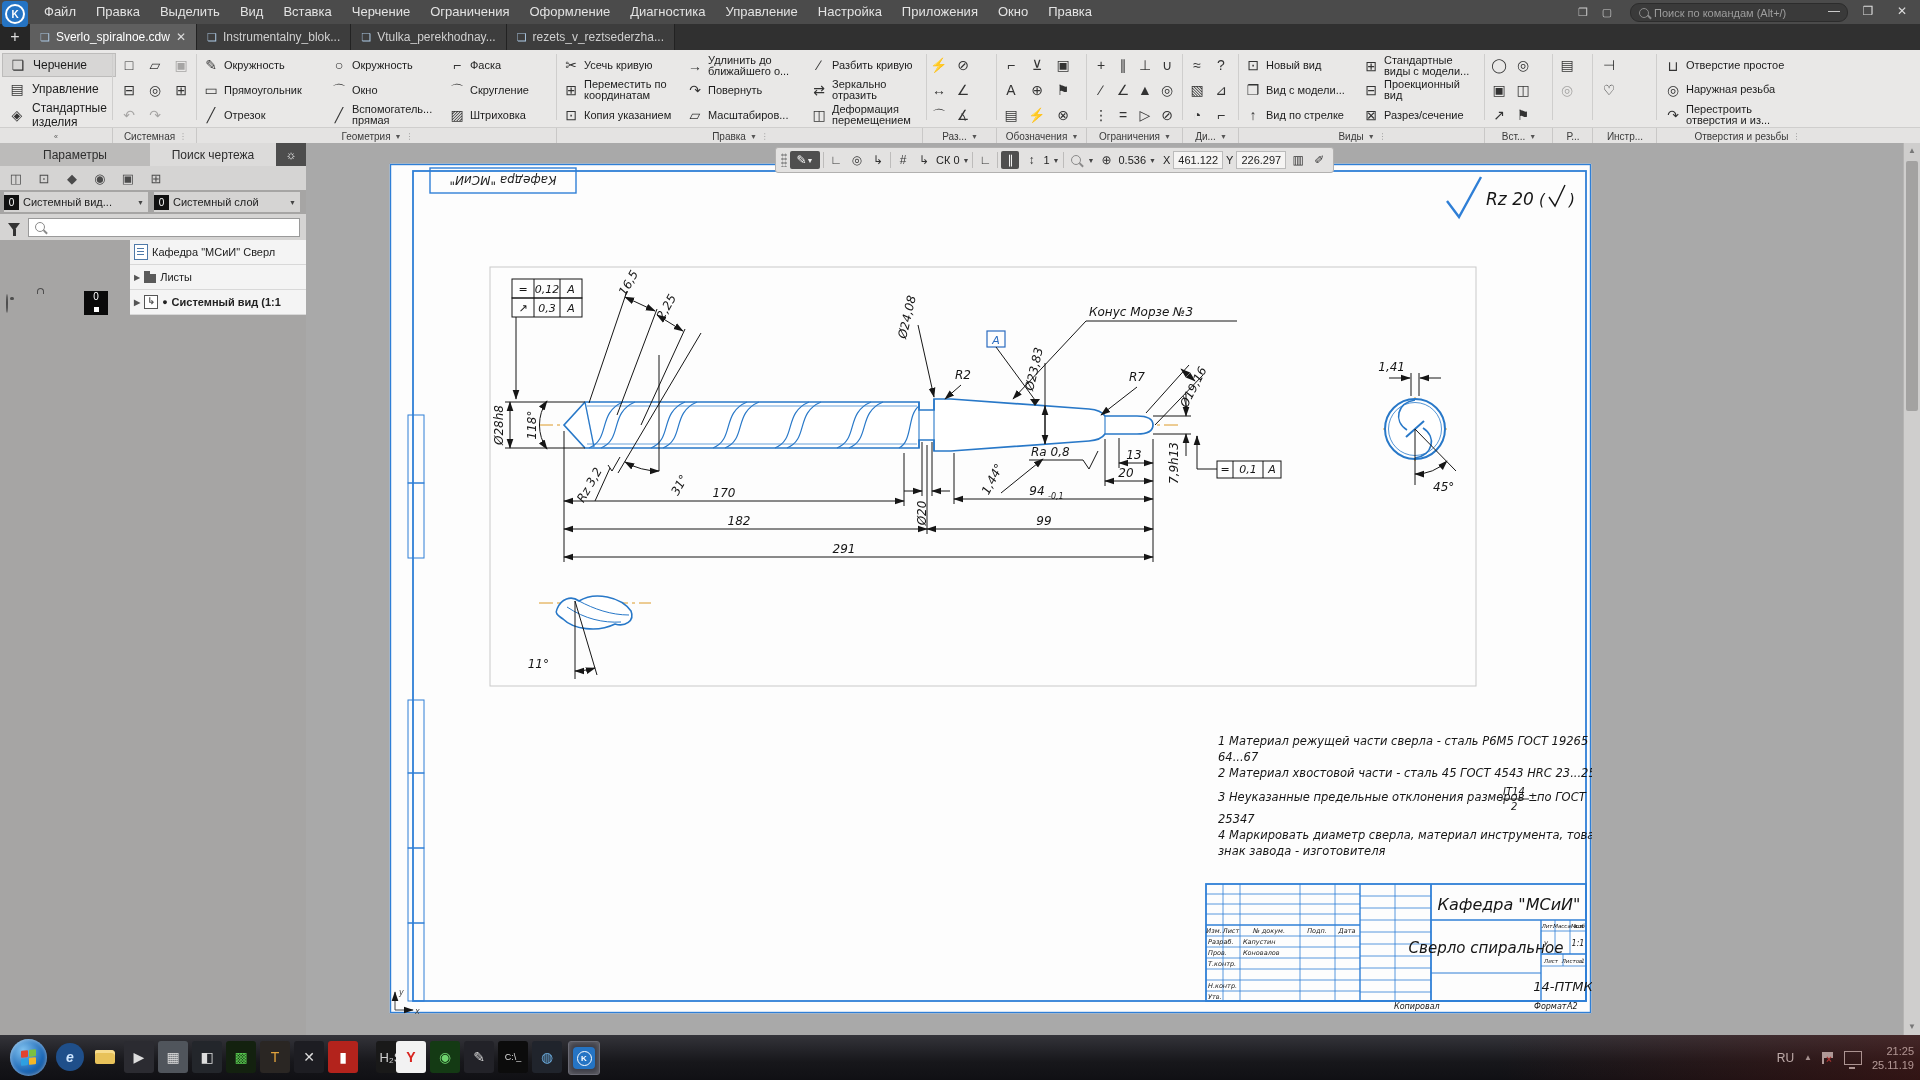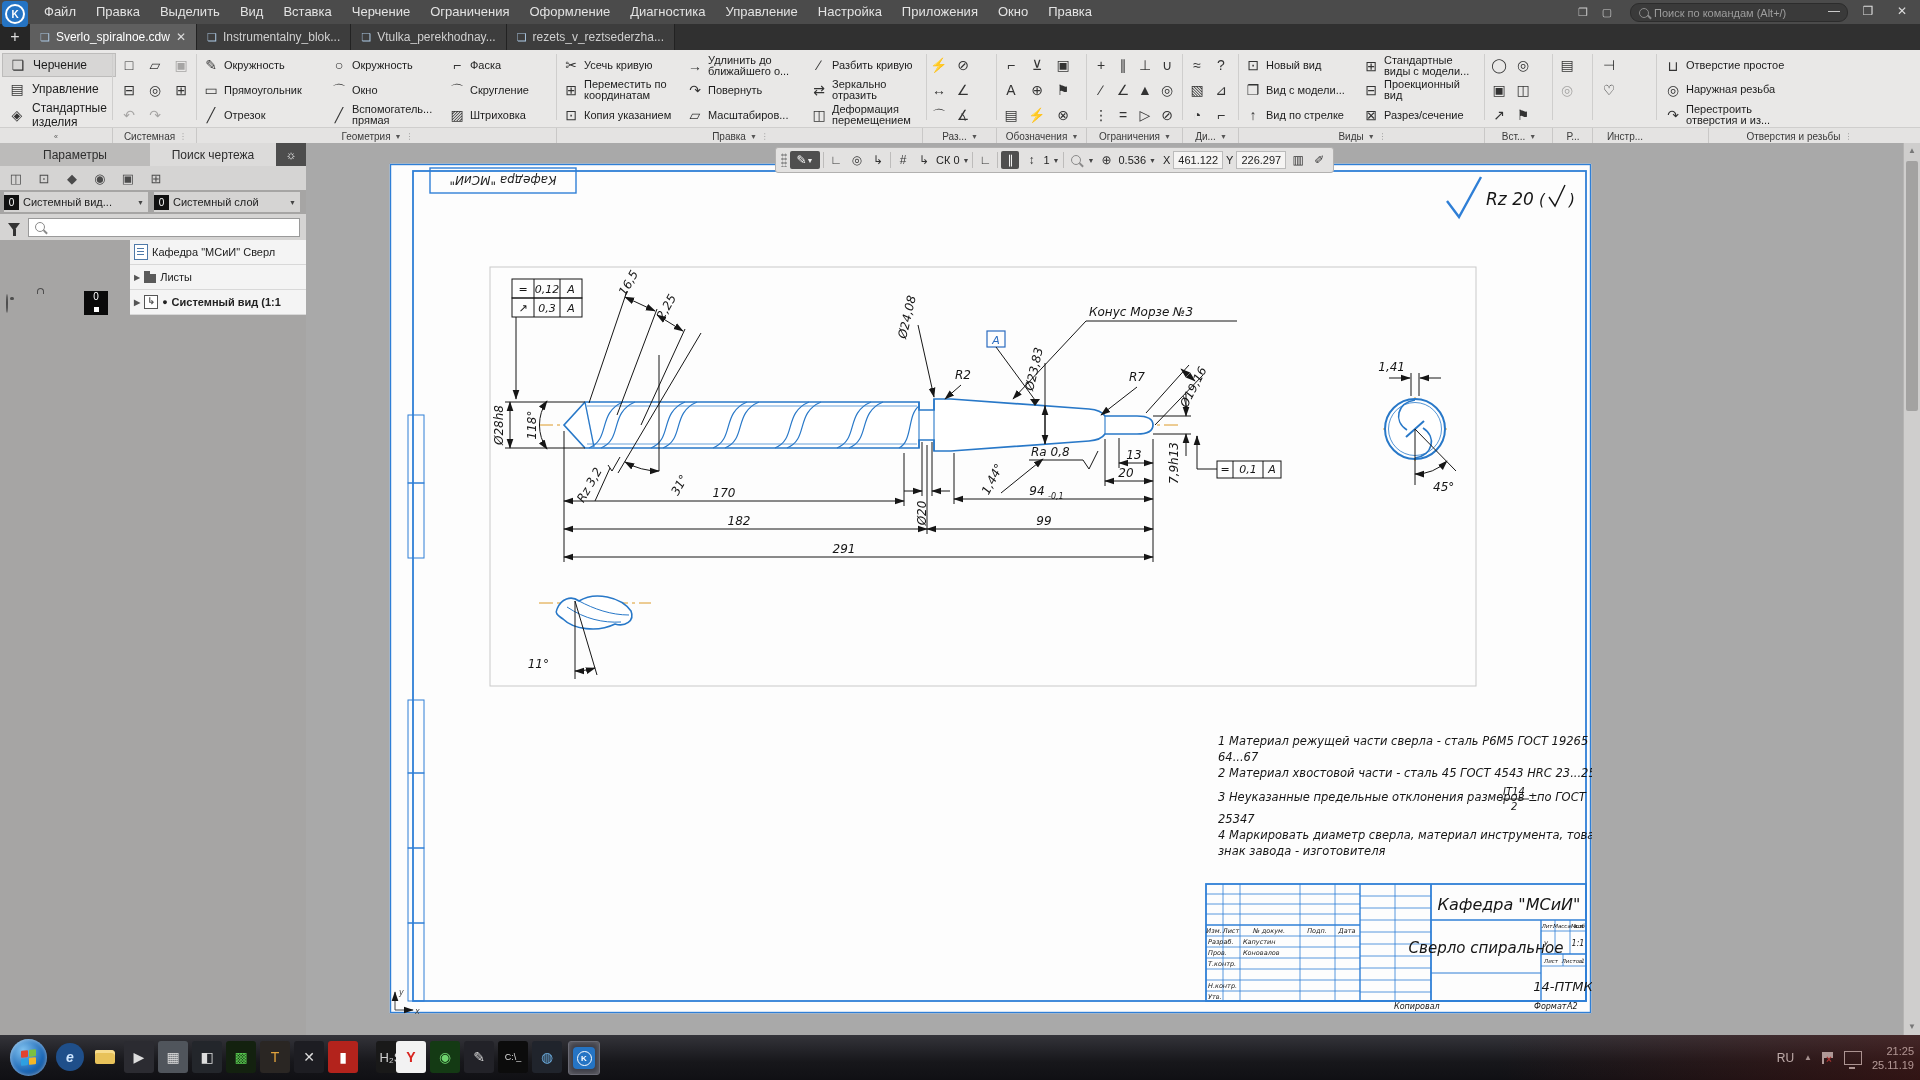--- a/index.html
+++ b/index.html
@@ -491,21 +491,21 @@
       <div class="sec" style="left:1484px;width:68px">
           <span>Вст...</span>
           <span class="car">▼</span>
         </div>
       <div class="sec" style="left:1552px;width:40px">
           <span>Р...</span>
         </div>
       <div class="sec" style="left:1592px;width:64px">
           <span>Инстр...</span>
         </div>
-      <div class="sec" style="left:1708px;width:180px">
+      <div class="sec" style="left:1656px;width:180px">
           <span>Отверстия и резьбы</span>
           <span class="grip">⋮</span>
         </div>
     </div>
   </div>
 
   <div class="abs panel">
     <div class="ptab" style="left:0;width:150px;background:#bcbbba">Параметры</div>
     <div class="ptab" style="left:150px;width:126px;background:#dcdbda">Поиск чертежа</div>
     <div class="ptab" style="left:276px;width:30px;background:#4d4d4d;color:#eee">

